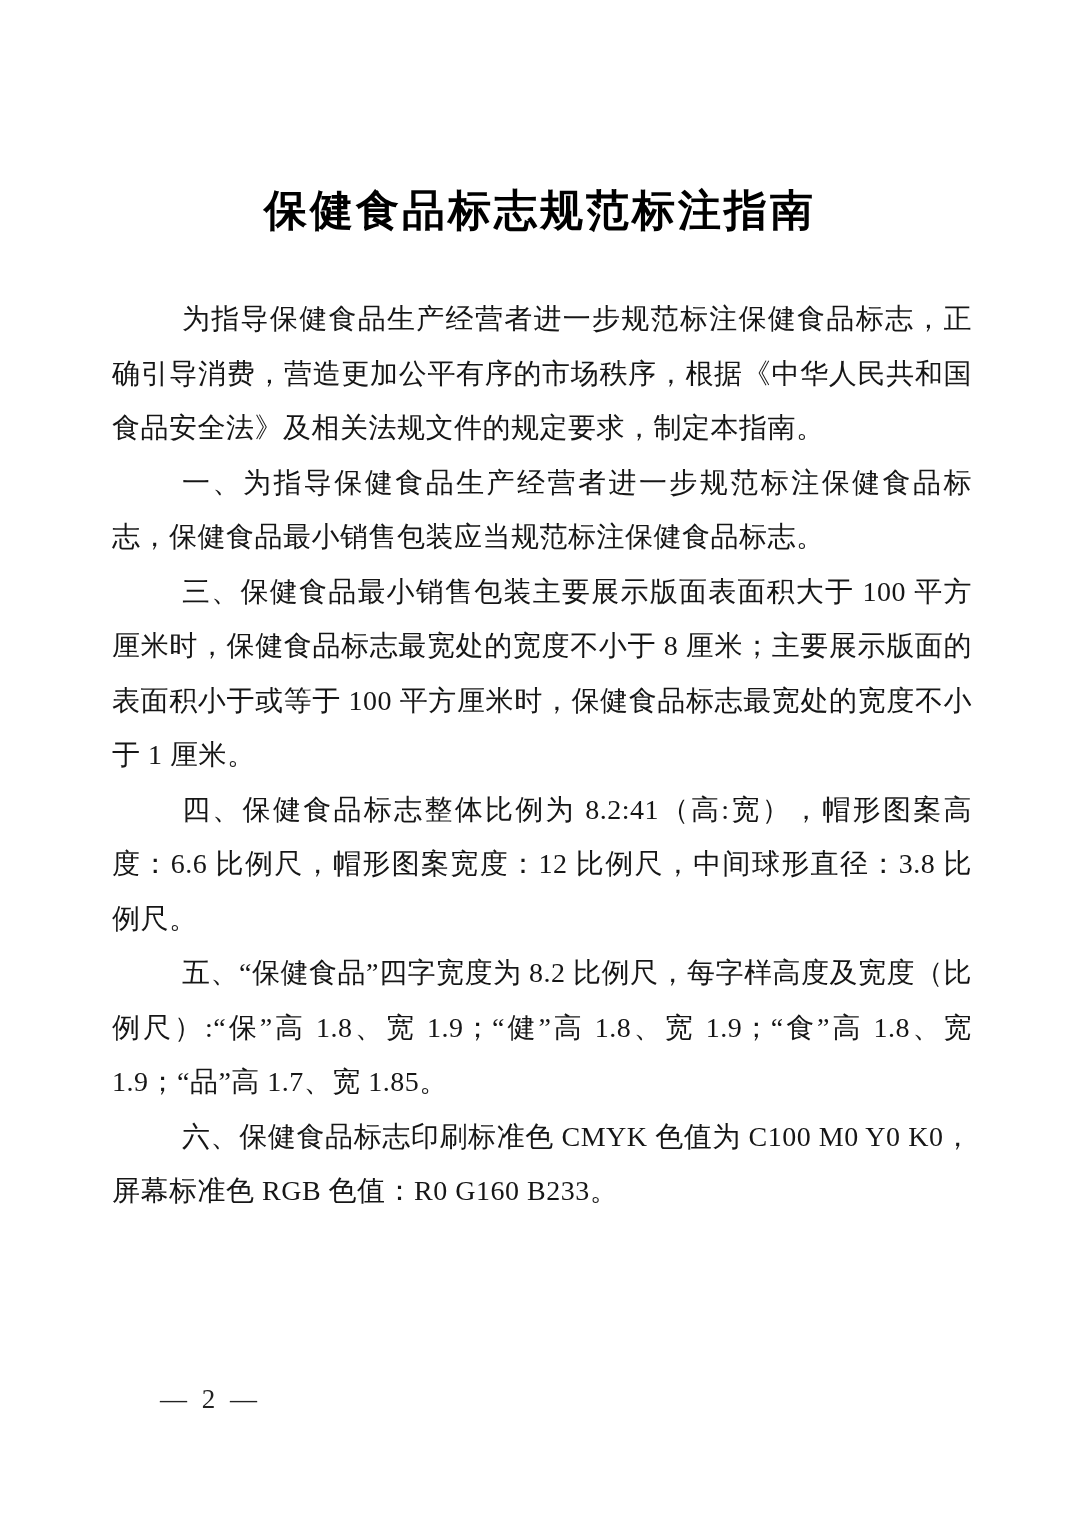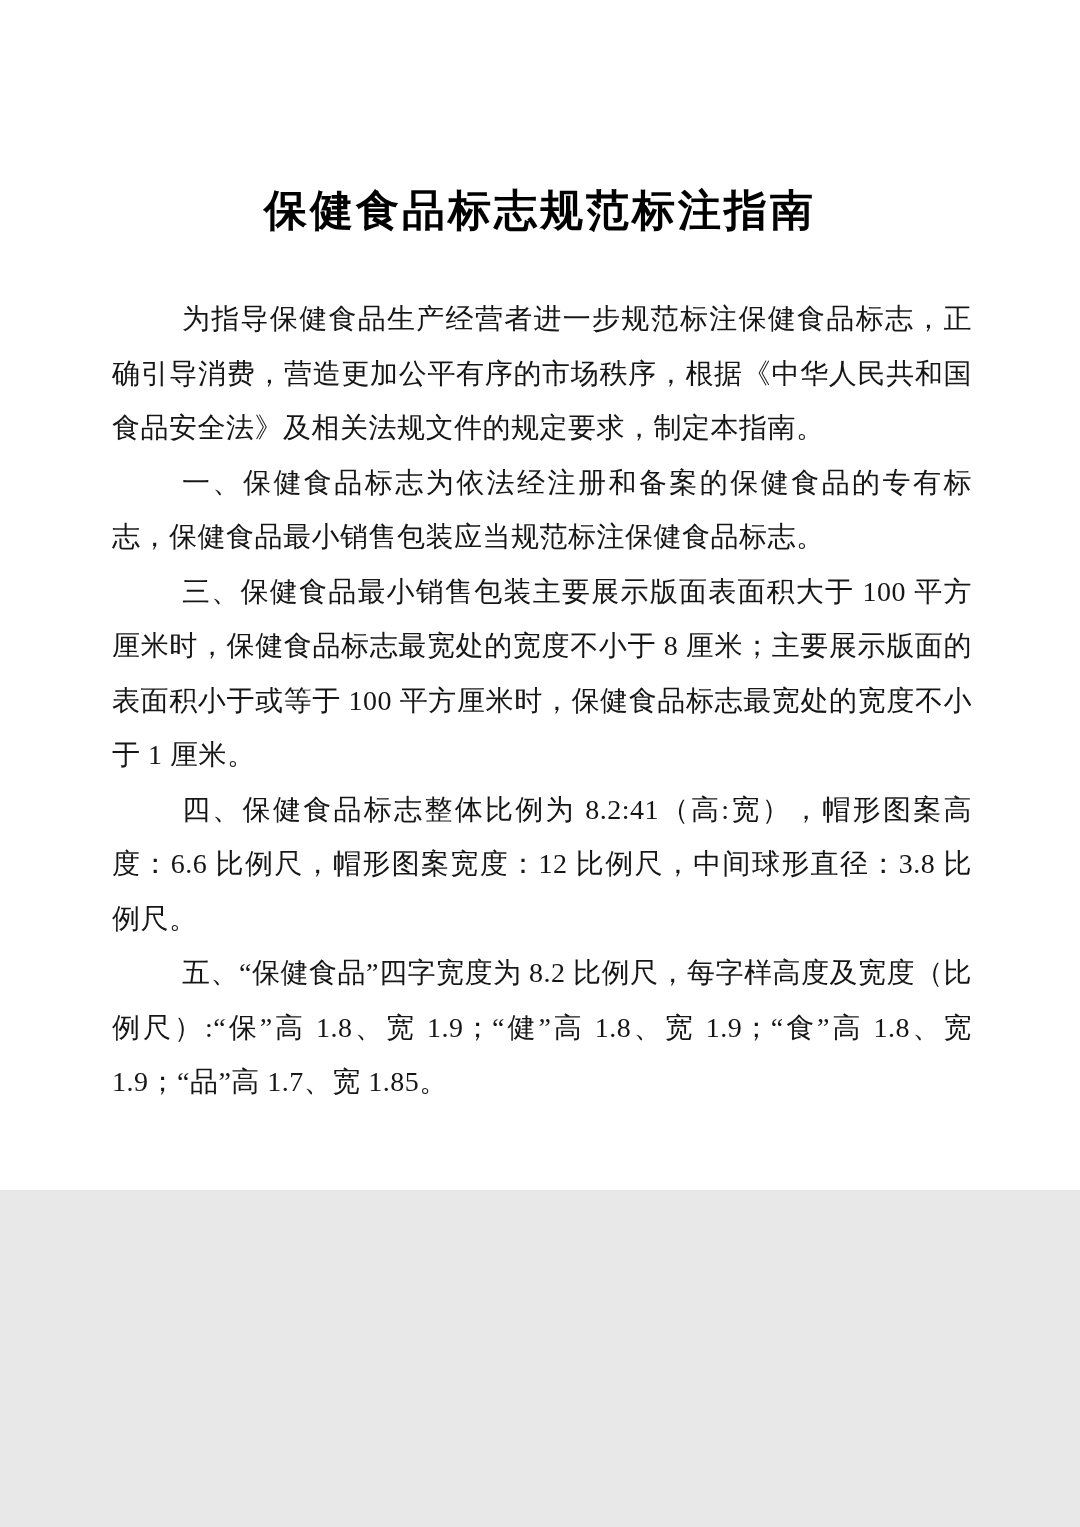--- a/index.html
+++ b/index.html
@@ -4,21 +4,21 @@
 <style>
   * { box-sizing: border-box; }
   html, body {
     margin: 0;
     padding: 0;
     background: #e8e8e8;
   }
   .page {
     position: relative;
     width: 1080px;
-    height: 1190px;
+    height: 1527px;
     margin: 0 auto;
     background: #ffffff;
     overflow: hidden;
     font-family: "Liberation Serif", "DejaVu Serif", serif;
     color: #141414;
   }
   .doc-title {
     margin: 186px 0 0 0;
     padding: 0;
     text-align: center;
@@ -53,21 +53,22 @@
 </style>
 </head>
 <body>
 
 <div class="page">
 
   <h1 class="doc-title">保健食品标志规范标注指南</h1>
 
   <div class="body-text">
     <p>为指导保健食品生产经营者进一步规范标注保健食品标志，正确引导消费，营造更加公平有序的市场秩序，根据《中华人民共和国食品安全法》及相关法规文件的规定要求，制定本指南。</p>
-    <p>一、保健食品标志为依法经注册和备案的保健食品的专有标志，保健食品最小销售包装应当规范标注保健食品标志。</p>
+    <p>一、为指导保健食品生产经营者进一步规范标注保健食品标志，保健食品最小销售包装应当规范标注保健食品标志。</p>
     <p>三、保健食品最小销售包装主要展示版面表面积大于 100 平方厘米时，保健食品标志最宽处的宽度不小于 8 厘米；主要展示版面的表面积小于或等于 100 平方厘米时，保健食品标志最宽处的宽度不小于 1 厘米。</p>
     <p>四、保健食品标志整体比例为 8.2:41（高:宽），帽形图案高度：6.6 比例尺，帽形图案宽度：12 比例尺，中间球形直径：3.8 比例尺。</p>
     <p>五、“保健食品”四字宽度为 8.2 比例尺，每字样高度及宽度（比例尺）:“保”高 1.8、宽 1.9；“健”高 1.8、宽 1.9；“食”高 1.8、宽 1.9；“品”高 1.7、宽 1.85。</p>
+    <p>六、保健食品标志印刷标准色 CMYK 色值为 C100 M0 Y0 K0，屏幕标准色 RGB 色值：R0 G160 B233。</p>
   </div>
 
   <div class="page-footer">— 2 —</div>
 
 </div>
 
 </body></html>

